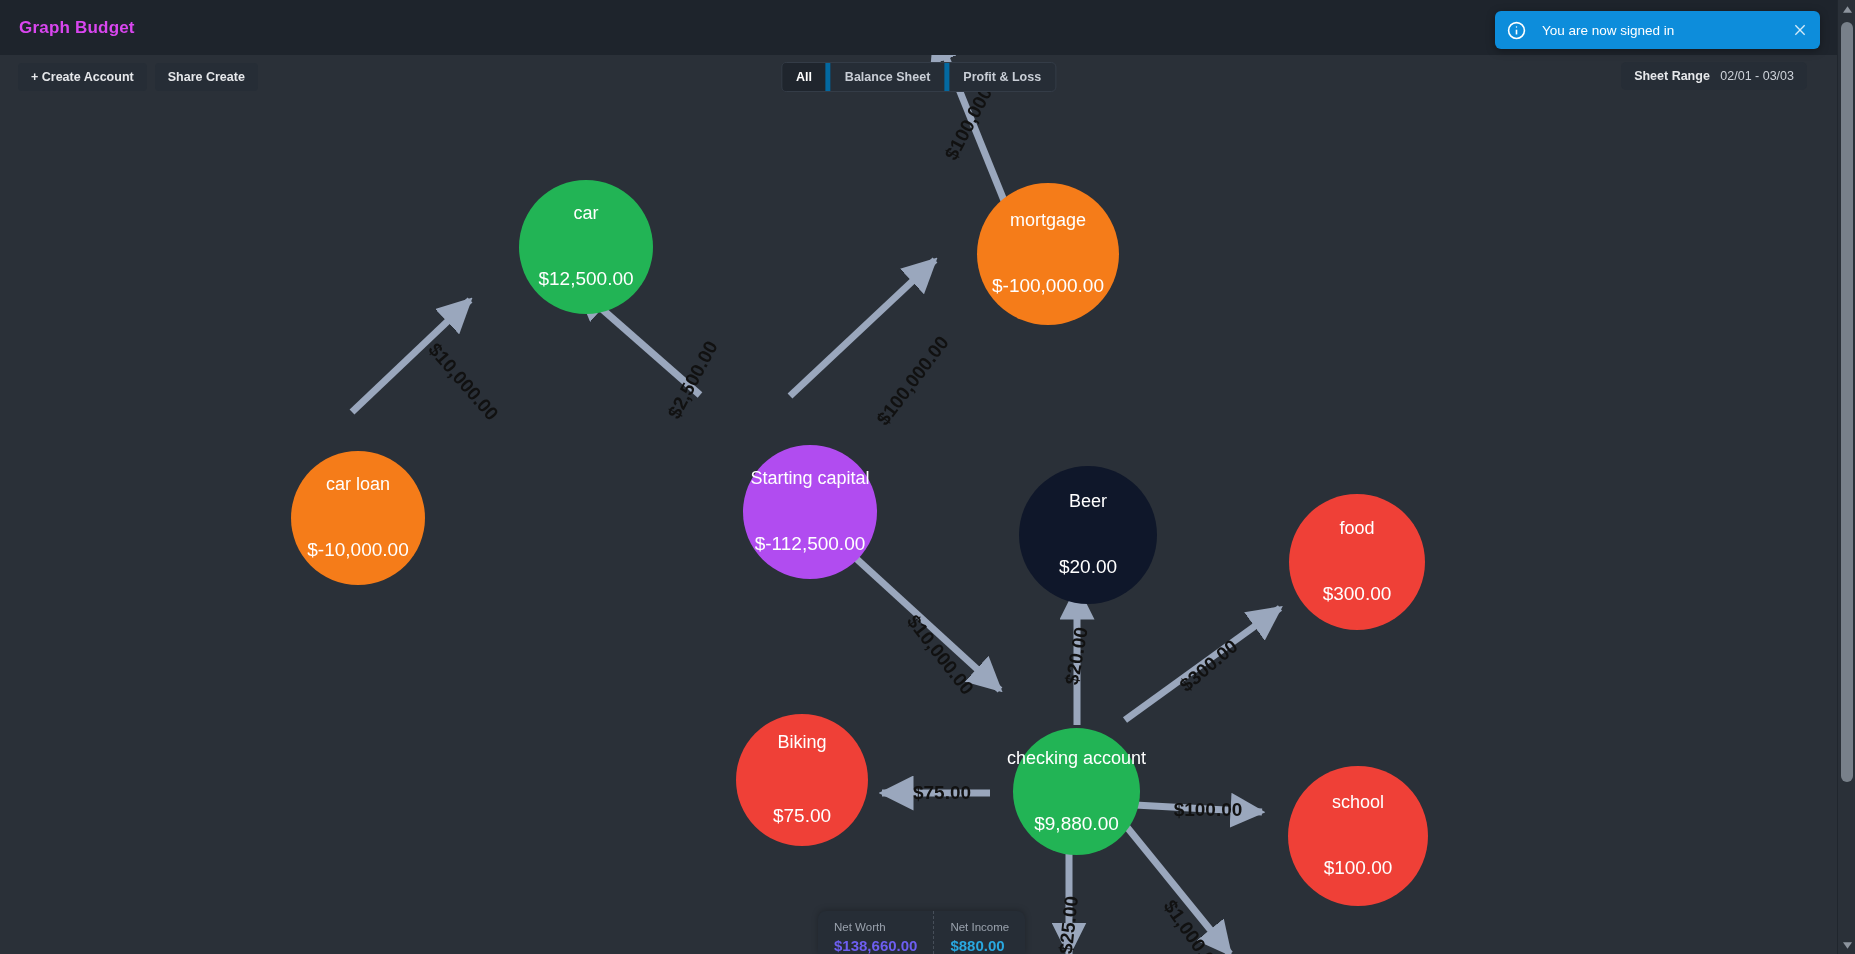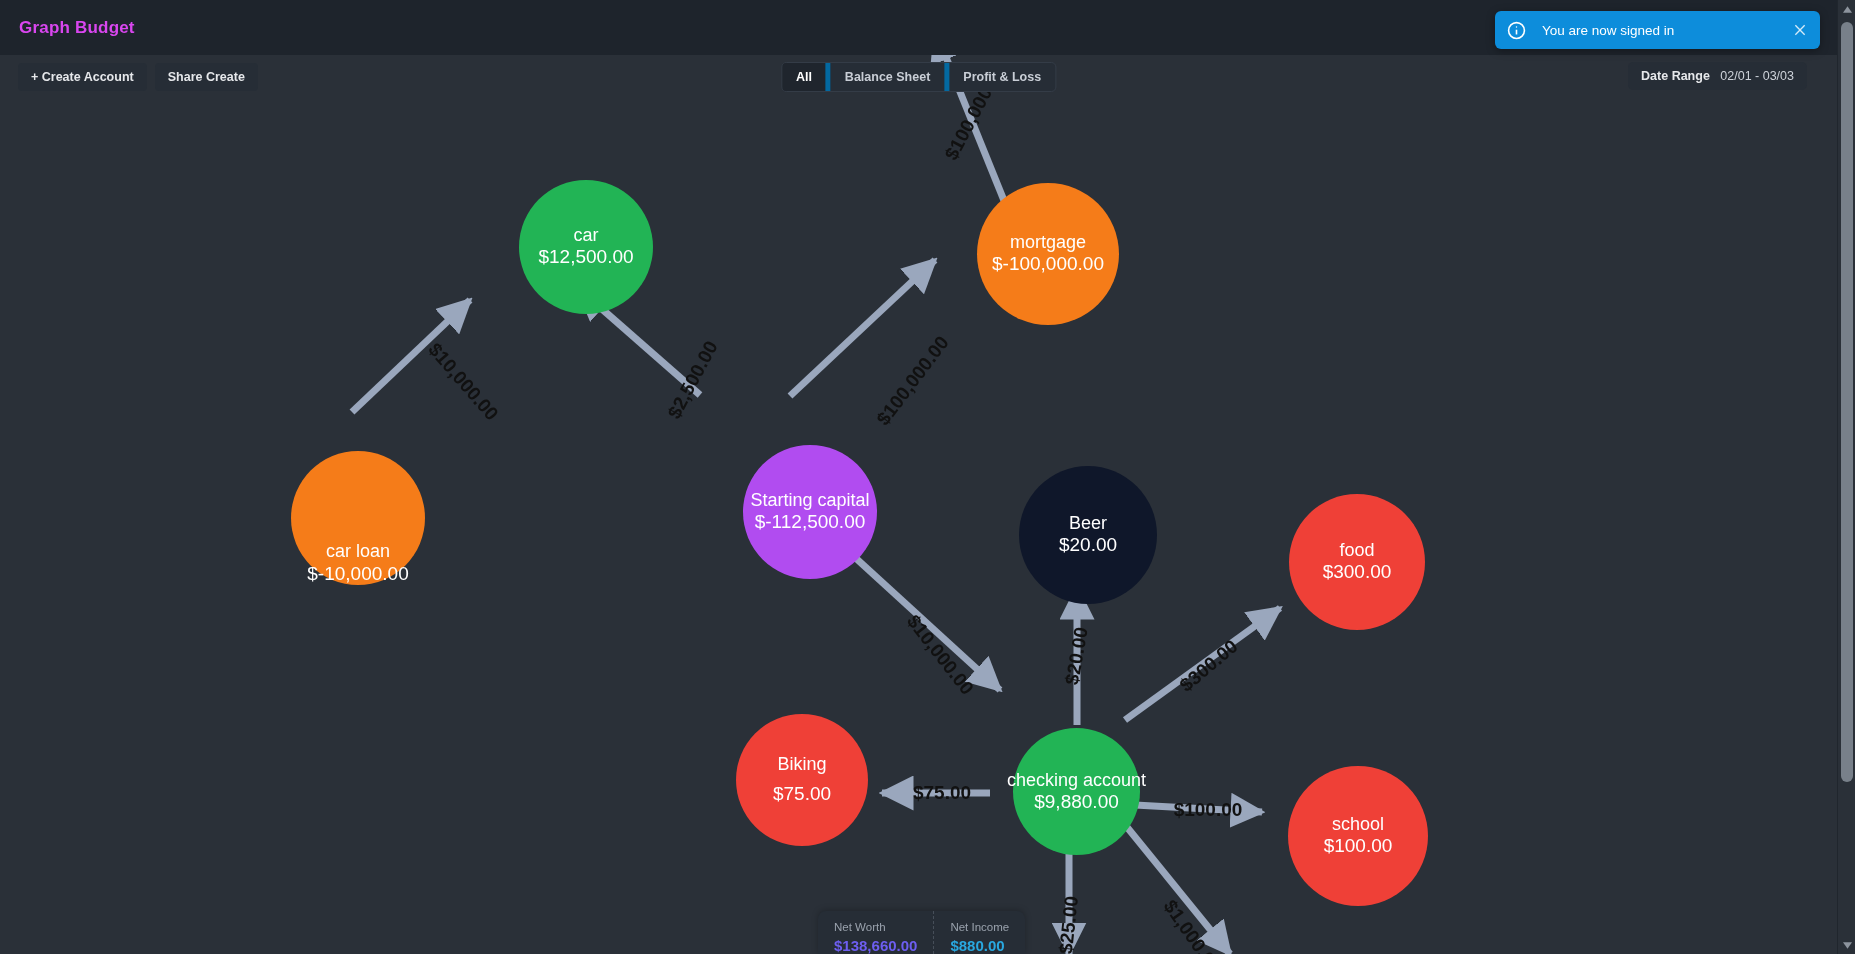--- a/index.html
+++ b/index.html
@@ -99,21 +99,21 @@
   }
   .node {
     position: absolute; border-radius: 50%;
     display: flex; flex-direction: column;
     align-items: center; justify-content: center;
     color: #ffffff; text-align: center;
     line-height: 1.18; cursor: pointer;
     z-index: 20;
   }
   .node .nname { font-size: 18px; white-space: nowrap; }
-  .node .nval  { font-size: 19px; white-space: nowrap; }
+  .node .nval  { font-size: 19px; white-space: nowrap; margin-top: 44px; }
 
   .edge-label {
     position: absolute;
     font-size: 19px; font-weight: bold; color: #111111;
     white-space: nowrap;
     transform-origin: 50% 50%;
     z-index: 25;
     pointer-events: none;
     -webkit-text-stroke: 5px #ffffff;
     paint-order: stroke fill;
@@ -191,21 +191,21 @@
       <div class="edge-label" style="left: 1069px; top: 925px; transform: translate(-50%, -50%) rotate(-84deg);"><span>$25.00</span></div>
       <div class="edge-label" style="left: 1192px; top: 937px; transform: translate(-50%, -50%) rotate(55deg);"><span>$1,000.00</span></div>
       <div class="node" style="left: 519px; top: 180px; width: 134px; height: 134px; background: rgb(34, 180, 85);">
         <div class="nname">car</div>
         <div class="nval">$12,500.00</div>
       </div>
       <div class="node" style="left: 977px; top: 183px; width: 142px; height: 142px; background: rgb(245, 124, 25);">
         <div class="nname">mortgage</div>
         <div class="nval">$-100,000.00</div>
       </div>
-      <div class="node" style="left: 291px; top: 451px; width: 134px; height: 134px; background: rgb(245, 124, 25); justify-content: flex-end;">
+      <div class="node" style="left: 291px; top: 451px; width: 134px; height: 134px; background: rgb(245, 124, 25);">
         <div class="nname">car loan</div>
         <div class="nval">$-10,000.00</div>
       </div>
       <div class="node" style="left: 743px; top: 445px; width: 134px; height: 134px; background: rgb(177, 76, 240);">
         <div class="nname">Starting capital</div>
         <div class="nval">$-112,500.00</div>
       </div>
       <div class="node" style="left: 1019px; top: 466px; width: 138px; height: 138px; background: #0f172a;">
         <div class="nname">Beer</div>
         <div class="nval">$20.00</div>
@@ -277,21 +277,21 @@
       <button class="flat-btn">Share Create</button>
     </div>
 
     <div class="tabgroup" id="tabgroup">
         <div class="tab selected">All</div>
         <div class="tab">Balance Sheet</div>
         <div class="tab">Profit &amp; Loss</div>
       </div>
 
     <div class="daterange">
-      <b>Date Range</b>
+      <b>Sheet Range</b>
       <span>02/01 - 03/03</span>
     </div>
   </div>
 
   <div class="stats" id="stats">
       <div class="stat">
         <div class="stat-label">Net Worth</div>
         <div class="stat-value" style="color: rgb(109, 94, 240);">$138,660.00</div>
       </div>
       <div class="stat">

